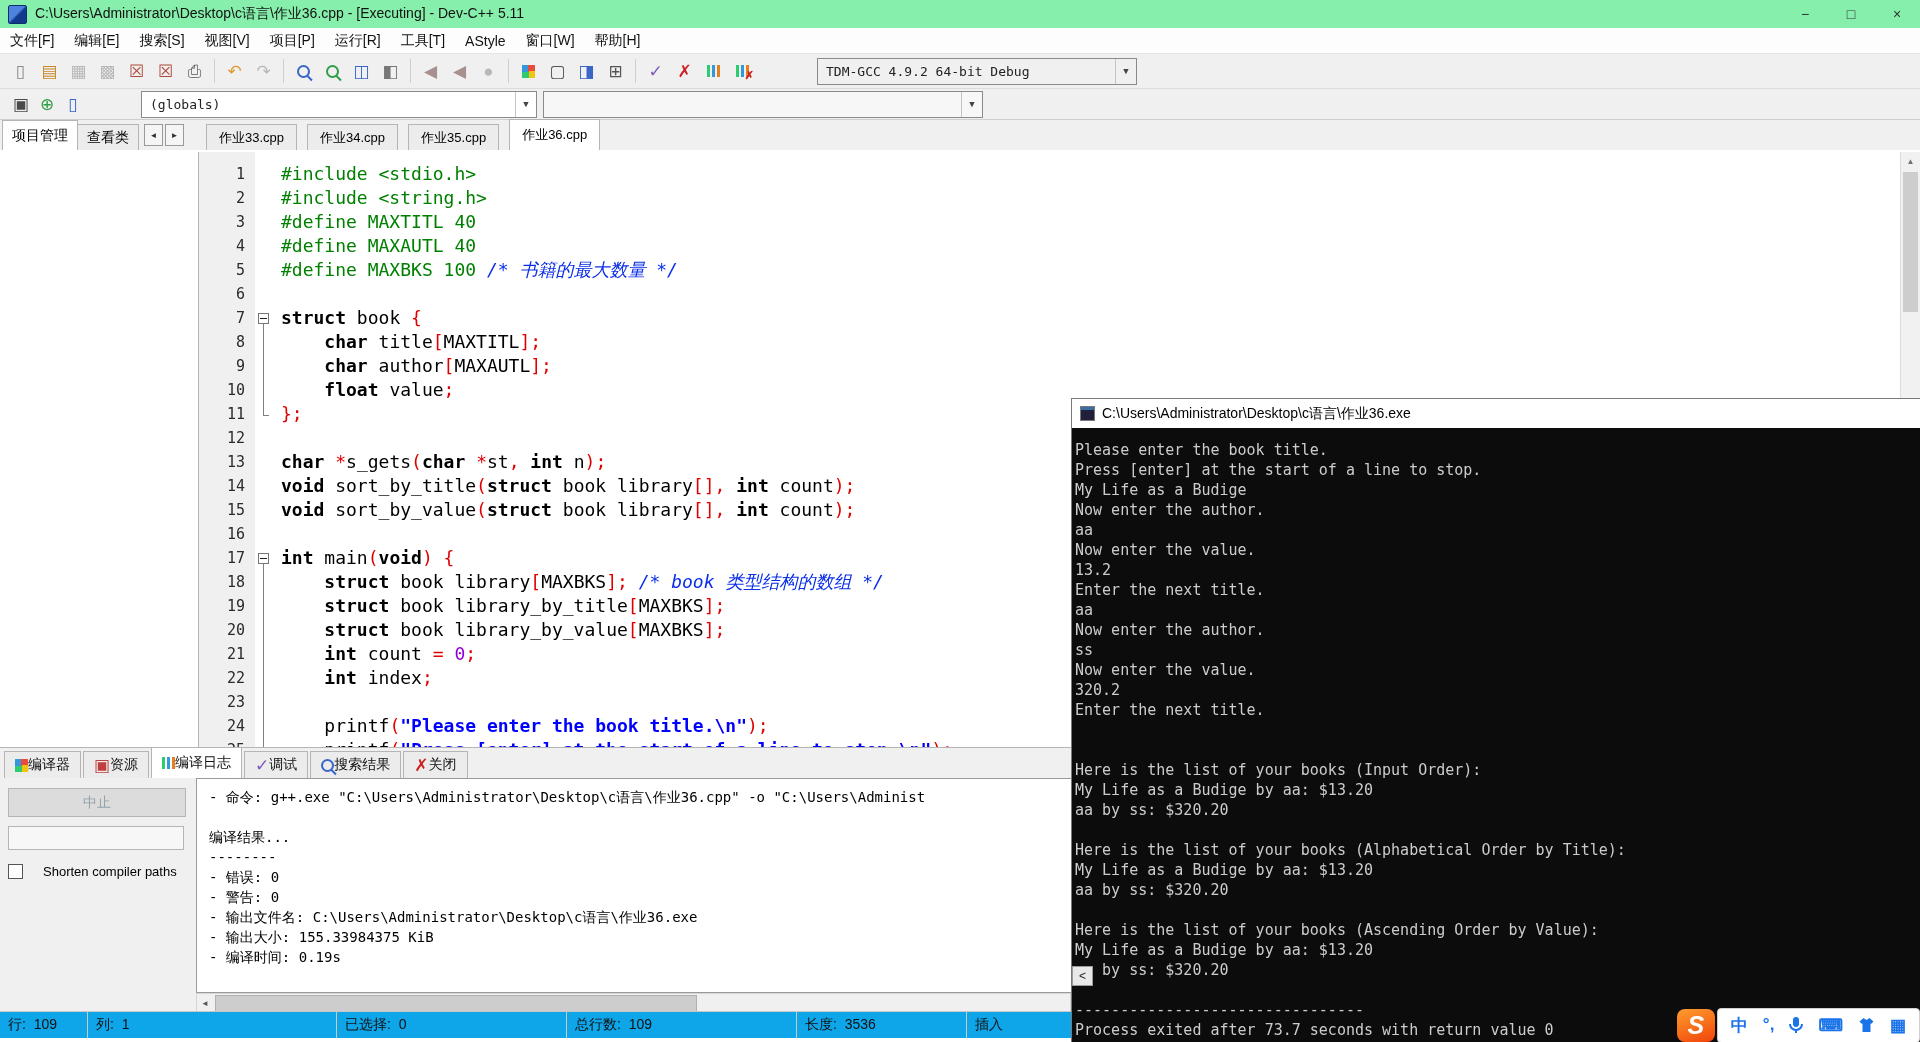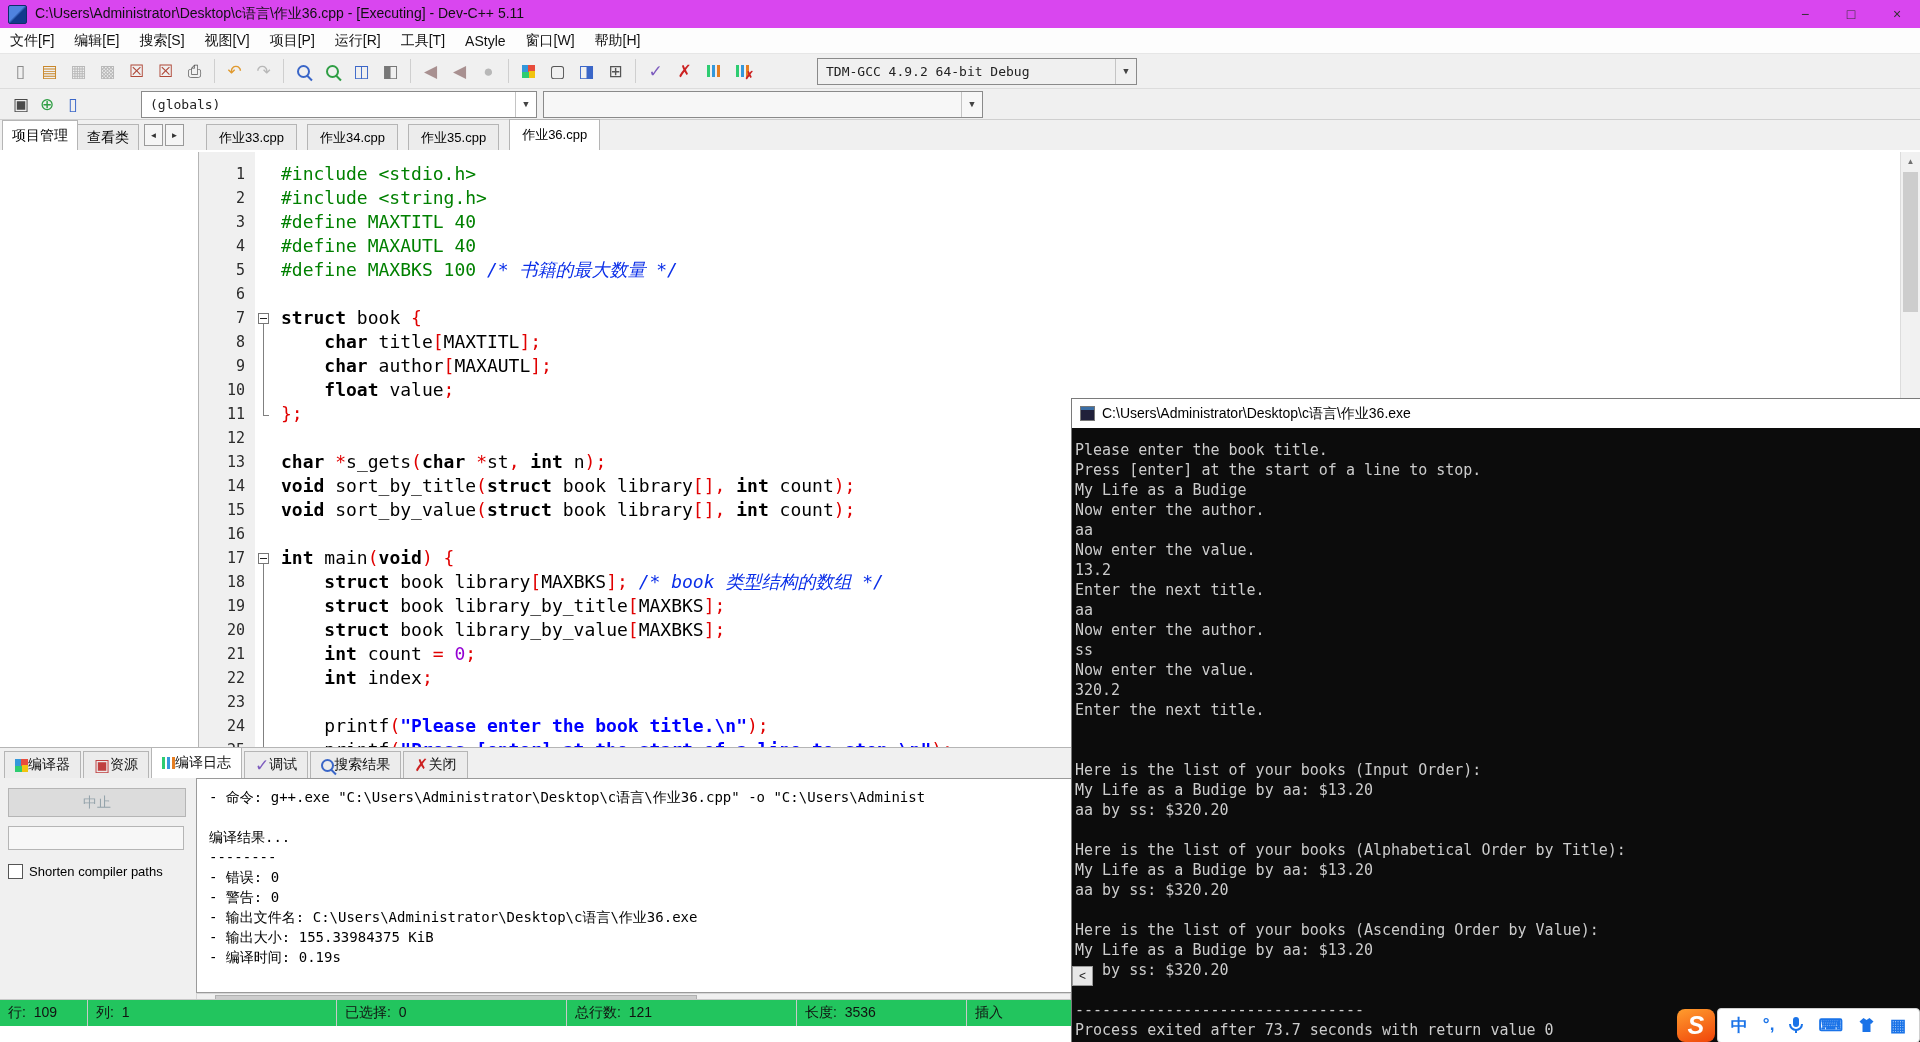--- a/index.html
+++ b/index.html
@@ -1,19 +1,19 @@
 <!DOCTYPE html>
 <html><head>
 <meta charset="utf-8">
 <style>
   html,body{margin:0;padding:0}
   body{width:1920px;height:1042px;overflow:hidden;position:relative;background:#fff;
        font-family:"Liberation Sans",sans-serif;-webkit-font-smoothing:antialiased}
   
-  .titlebar{height:28px;display:flex;align-items:center;background:#d946ef}
+  .titlebar{height:28px;display:flex;align-items:center;background:#86efac}
   .app-icon{width:17px;height:17px;margin:0 8px;border-radius:2px;border:1px solid #0e2d6b;
             background:linear-gradient(135deg,#4f83e0 0 45%,#123a8c 55%);flex:0 0 auto}
   .title-text{font-size:14px;color:#111;white-space:pre}
   .win-controls{margin-left:auto;display:flex}
   .win-btn{width:46px;height:28px;display:flex;align-items:center;justify-content:center;
            font-size:14px;color:#333}
   
   .menubar{height:25px;display:flex;align-items:center;background:#fdfdfd;
            border-bottom:1px solid #e6e6e6;font-size:14px;color:#111}
   .menu-item{padding:0 10px;height:100%;display:flex;align-items:center}
@@ -88,31 +88,31 @@
   .bottom-panel{position:absolute;top:747px;left:0;right:0;height:269px;background:#f0f0f0;border-top:1px solid #b5b5b5}
   .btabs{height:30px;display:flex;align-items:flex-end;padding-left:4px}
   .btab{height:26px;display:flex;align-items:center;padding:0 10px;font-size:14px;color:#111;
         background:#ececec;border:1px solid #b5b5b5;border-bottom:none;margin-right:2px;white-space:nowrap}
   .btab.active{background:#fff;height:30px;z-index:2}
   .bcontent{position:absolute;top:30px;left:0;right:0;bottom:24px;display:flex}
   .bleft{width:196px;padding:10px 8px;box-sizing:border-box;flex:0 0 auto}
   .abort-btn{width:176px;height:27px;background:#dcdcdc;border:1px solid #b5b5b5;display:flex;
              align-items:center;justify-content:center;font-size:14px;color:#94a3ab}
   .progress-box{width:176px;height:24px;background:#f7f7f7;border:1px solid #b5b5b5;margin-top:9px;box-sizing:border-box}
-  .shorten-row{display:flex;align-items:center;gap:6px;margin-top:14px;font-size:13px;color:#000}
+  .shorten-row{display:flex;align-items:center;gap:20px;margin-top:14px;font-size:13px;color:#000}
   .checkbox{width:13px;height:13px;border:1px solid #555;background:#fff;flex:0 0 auto}
   .log-area{flex:1;background:#fff;border:1px solid #9a9a9a;padding:8px 0 0 12px;
             font-family:"DejaVu Sans Mono",monospace;font-size:14px;line-height:20px;color:#000;overflow:hidden}
   .logline{height:20px;white-space:pre}
   .hscroll{position:absolute;left:196px;right:849px;bottom:3px;height:19px;background:#f0f0f0;
            border:1px solid #d6d6d6;display:flex;align-items:center}
   .hs-arrow{width:16px;height:17px;display:flex;align-items:center;justify-content:center;font-size:8px;color:#555}
   .hs-thumb{width:480px;height:15px;background:#cdcdcd;border:1px solid #b0b0b0;margin-left:2px}
   
-  .statusbar{position:absolute;left:0;right:0;bottom:16px;height:26px;background:#22c55e;
+  .statusbar{position:absolute;left:0;right:0;bottom:4px;height:26px;background:#0ea5e9;
              border-top:1px solid #c8c8c8;display:flex;align-items:center;font-size:14px;color:#111}
   .sseg{height:100%;display:flex;align-items:center;padding-left:8px;box-sizing:border-box;
         border-right:1px solid #c9c9c9;white-space:pre}
   .sseg:nth-child(1){width:88px}.sseg:nth-child(2){width:249px}.sseg:nth-child(3){width:230px}
   .sseg:nth-child(4){width:230px}.sseg:nth-child(5){width:170px}.sseg:nth-child(6){width:170px}
   .sseg:nth-child(7){width:430px}
   
   .console{position:absolute;left:1071px;top:398px;right:0;bottom:0;z-index:50;
            border-left:1px solid #7a7a7a;border-top:1px solid #7a7a7a;background:#0c0c0c}
   .c-title{height:29px;background:#fff;display:flex;align-items:center;padding-left:8px;gap:7px;
@@ -475,21 +475,21 @@
   <div class="hscroll">
     <span class="hs-arrow">◄</span>
     <span class="hs-thumb"></span>
   </div>
 </div>
 
 <div class="statusbar" id="statusbar">
     <div class="sseg">行:  109</div>
     <div class="sseg">列:  1</div>
     <div class="sseg">已选择:  0</div>
-    <div class="sseg">总行数:  121</div>
+    <div class="sseg">总行数:  109</div>
     <div class="sseg">长度:  3536</div>
     <div class="sseg">插入</div>
     <div class="sseg">在 0.047 秒内完成解析</div>
   </div>
 
 <div class="console">
   <div class="c-title">
     <span class="c-icon"></span>
     <span>C:\Users\Administrator\Desktop\c语言\作业36.exe</span>
   </div>

